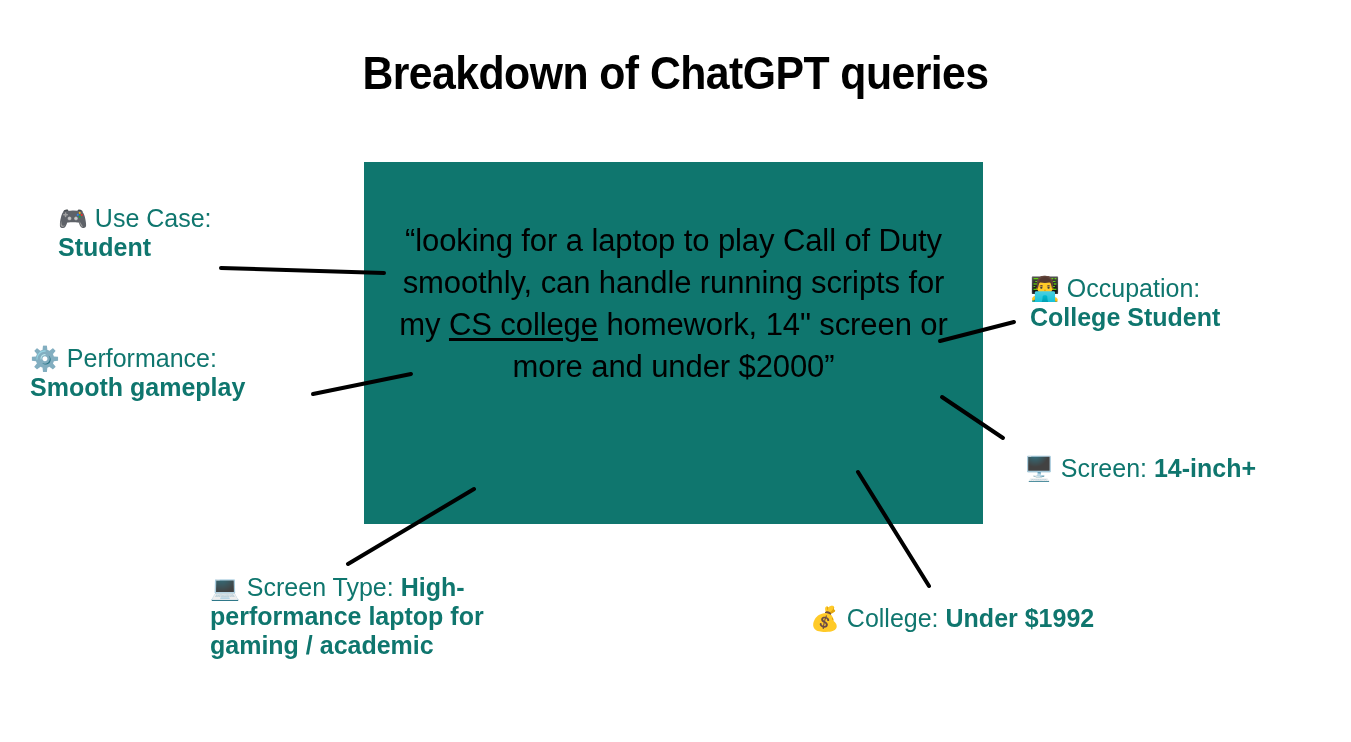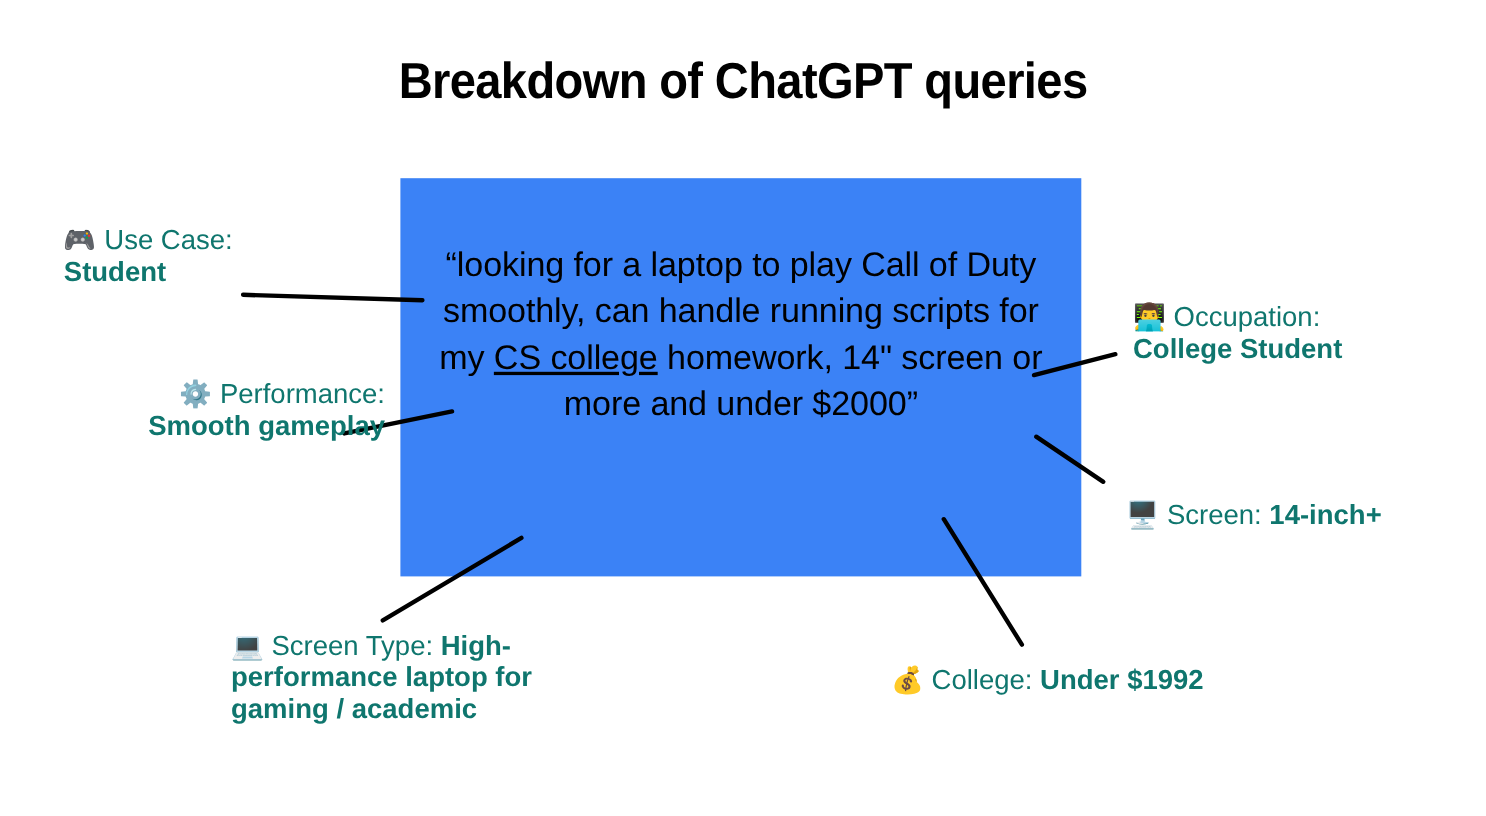--- a/index.html
+++ b/index.html
@@ -79,34 +79,34 @@
     line-height: 29px;
   }
   .callout .emoji {
     font-size: 24px;
   }
   .callout .val {
     font-weight: bold;
   }
 
   #callout-usecase    { left: 58px;  top: 204px; width: 300px; }
-  #callout-perf       { left: 30px;  top: 344px; width: 320px; text-align: right; }
+  #callout-perf       { left: 30px;  top: 344px; width: 320px; }
   #callout-device     { left: 210px; top: 573px; width: 355px; }
   #callout-budget     { left: 810px; top: 604px; width: 420px; }
   #callout-occupation { left: 1030px;top: 274px; width: 310px; }
   #callout-screen     { left: 1024px;top: 454px; width: 320px; }
 </style>
 </head>
 <body>
 
 <div id="canvas" style="background: rgb(255, 255, 255);">
 
   <div id="title">Breakdown of ChatGPT queries</div>
 
-  <div id="quote-box" style="background: #3b82f6;">
+  <div id="quote-box" style="background: #0f766e;">
     <div id="quote-text">
       <span>“</span><span>looking for a laptop to play Call of Duty smoothly, can handle running scripts for my </span><span class="u">CS college</span><span> homework,  14" screen or more and under $2000</span><span>”</span>
     </div>
   </div>
 
   <svg id="lines" viewBox="0 0 1351 742" width="1351" height="742" xmlns="http://www.w3.org/2000/svg">
     <line stroke="#000" stroke-width="4" stroke-linecap="round" x1="221" y1="268" x2="384" y2="273"></line>
     <line stroke="#000" stroke-width="4" stroke-linecap="round" x1="313" y1="394" x2="411" y2="374"></line>
     <line stroke="#000" stroke-width="4" stroke-linecap="round" x1="348" y1="564" x2="474" y2="489"></line>
     <line stroke="#000" stroke-width="4" stroke-linecap="round" x1="858" y1="472" x2="929" y2="586"></line>

